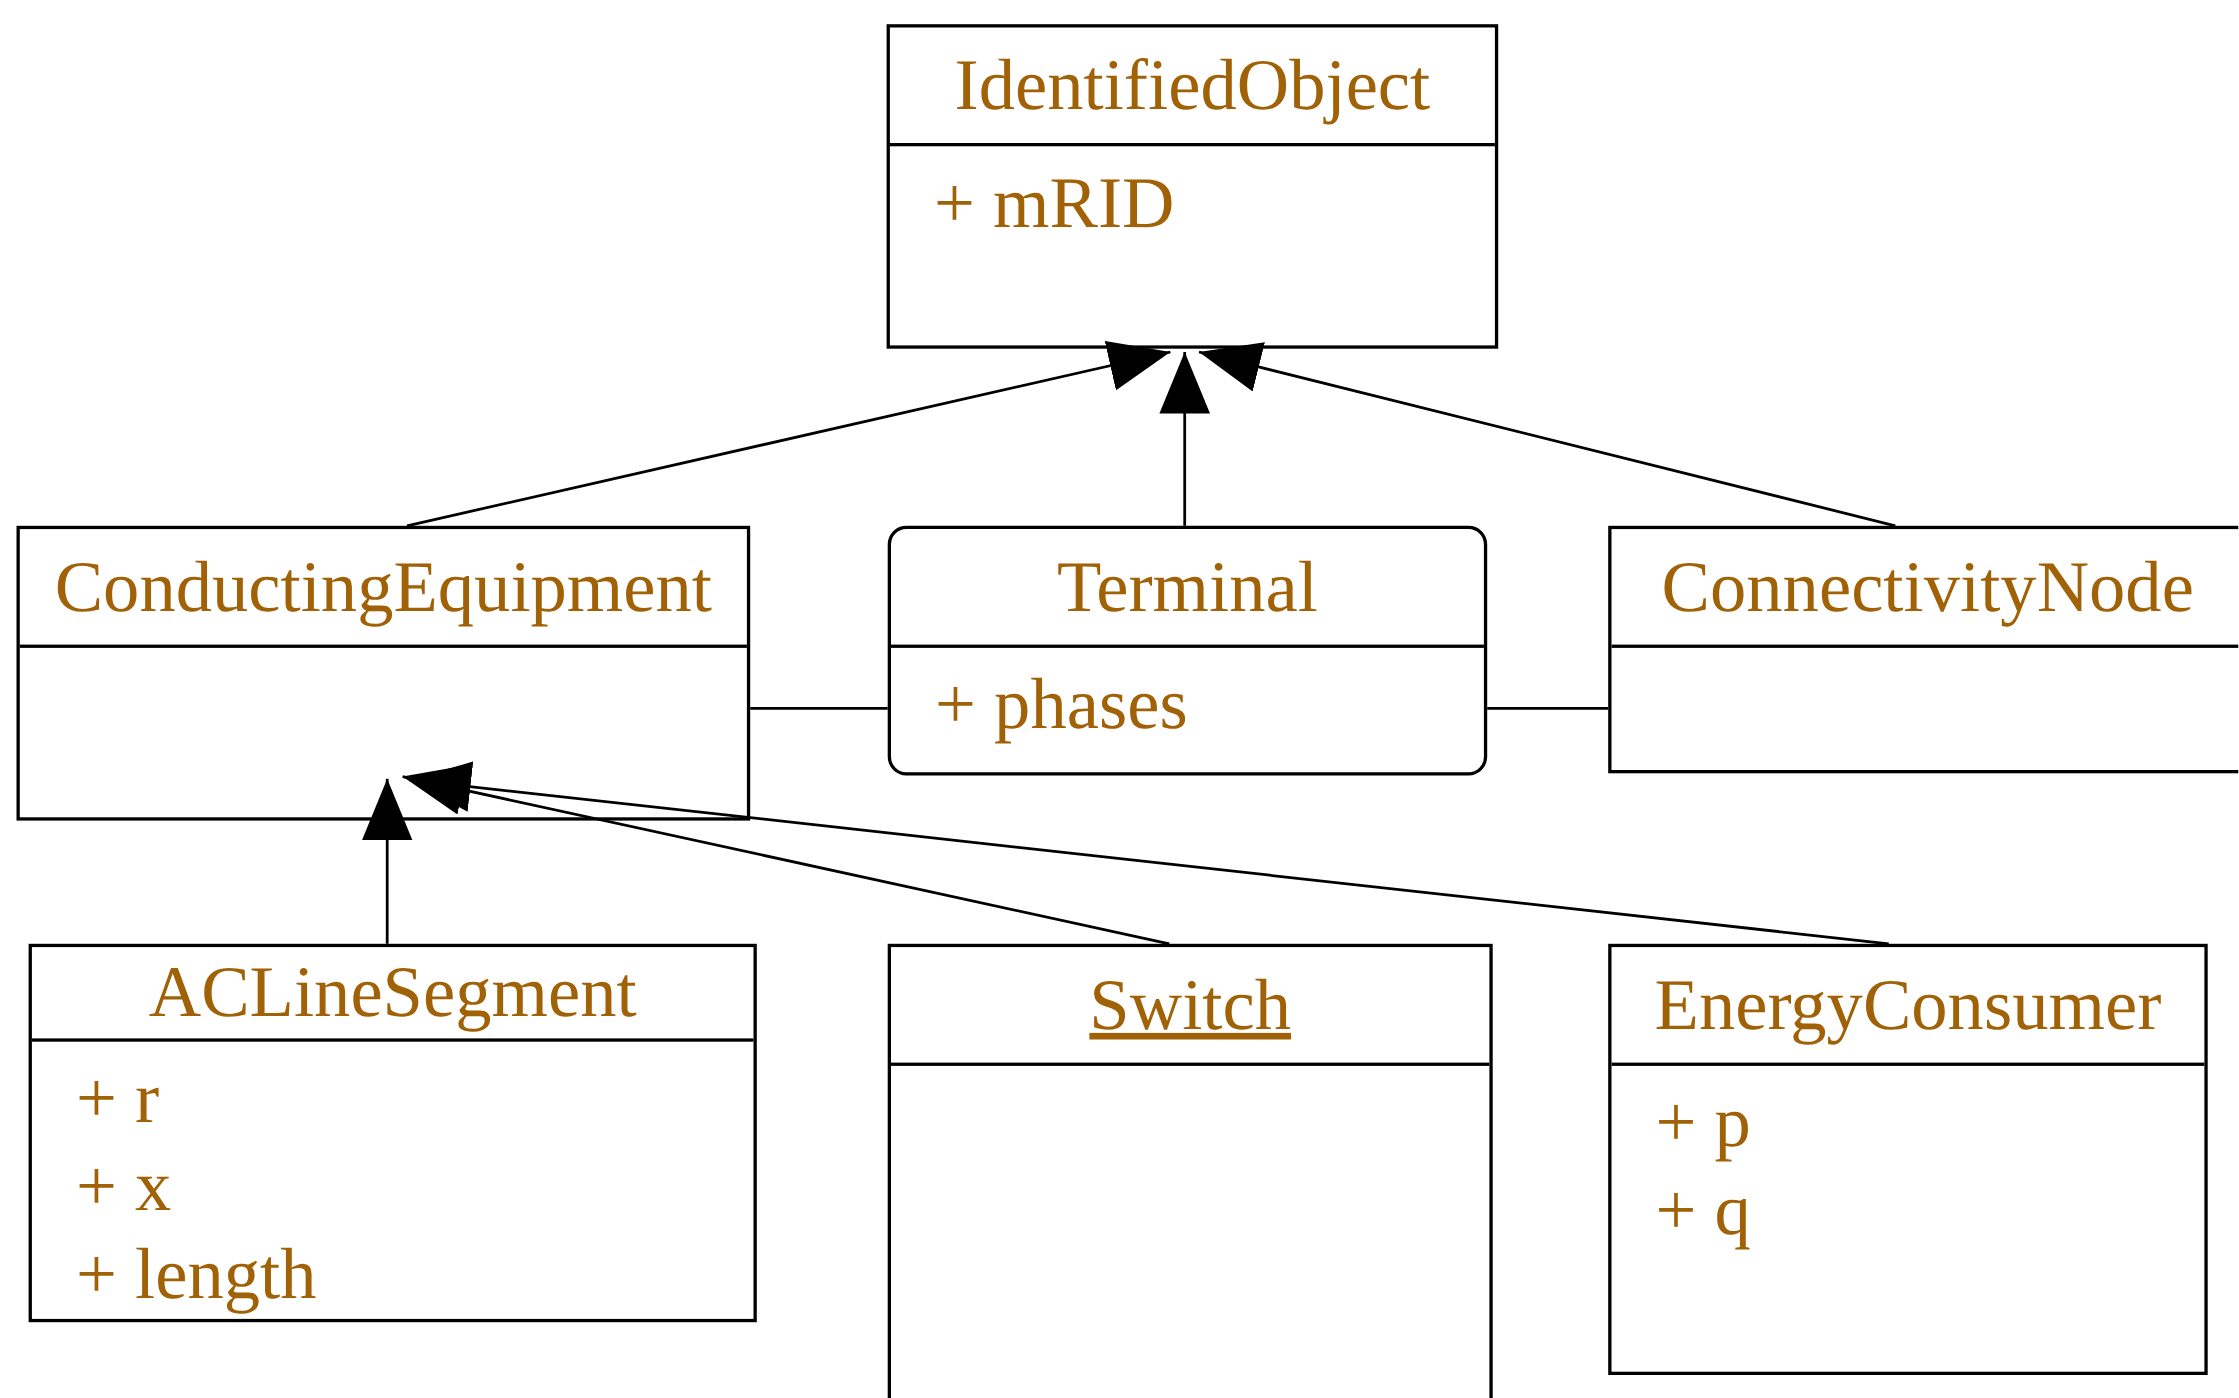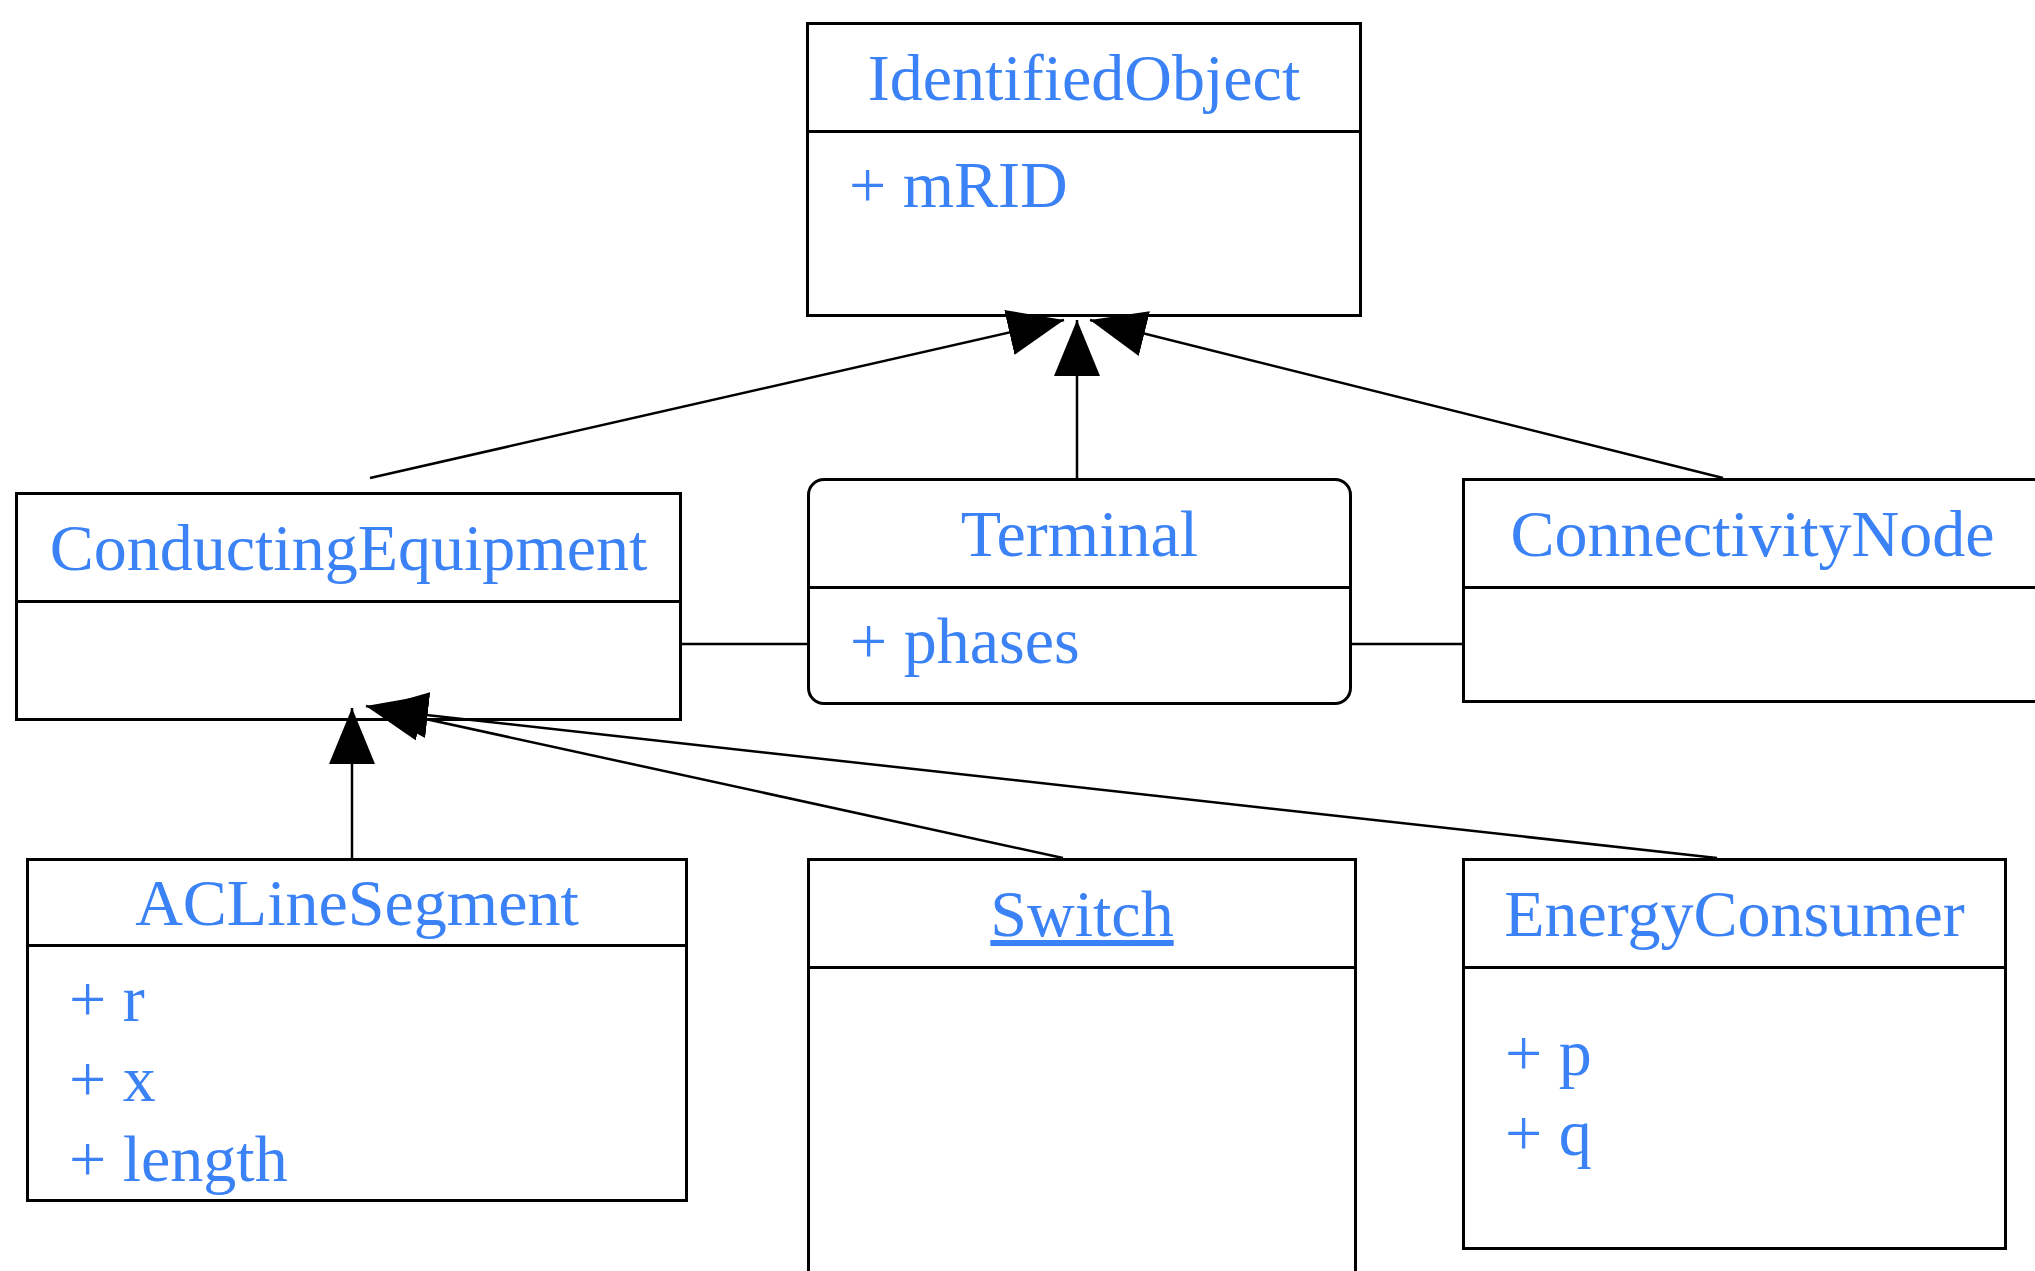--- a/index.html
+++ b/index.html
@@ -1,21 +1,21 @@
 <!DOCTYPE html>
 <html><head>
 <meta charset="utf-8">
 <style>
   html,body{margin:0;padding:0;background:#ffffff;}
   #diagram{
     position:relative;
     width:2035px;height:1271px;
     background:#ffffff;
     font-family:"Liberation Serif","DejaVu Serif",serif;
-    color:#3b82f6;
+    color:#a16207;
     overflow:hidden;
   }
   .class-box{
     position:absolute;
     box-sizing:border-box;
     border:3px solid #000;
     background:#fff;
     display:flex;
     flex-direction:column;
   }
@@ -32,26 +32,26 @@
   .class-attrs{
     flex:1;
     padding:12px 10px 0 28px;
     font-size:66px;
     line-height:80px;
     margin-left:12px;
   }
   .attr{white-space:nowrap;}
 
   #box-identifiedobject   {left:806px;  top:22px;  width:556px; height:295px;}
-  #box-conductingequipment{left:15px;   top:492px; width:667px; height:229px;}
+  #box-conductingequipment{left:15px;   top:478px; width:667px; height:268px;}
   #box-terminal           {left:807px;  top:478px; width:545px; height:227px;border-radius:17px;}
   #box-connectivitynode   {left:1462px; top:478px; width:581px; height:225px;}
   #box-aclinesegment      {left:26px;   top:858px; width:662px; height:344px;}
   #box-switch             {left:807px;  top:858px; width:550px; height:458px;text-decoration:underline;}
-  #box-energyconsumer     {left:1462px; top:858px; width:545px; height:392px;gap:32px;}
+  #box-energyconsumer     {left:1462px; top:858px; width:545px; height:392px;}
 
   svg.wires{
     position:absolute;
     left:0;top:0;
     pointer-events:none;
   }
   svg.wires line{
     stroke:#000;
     stroke-width:2.5;
   }

